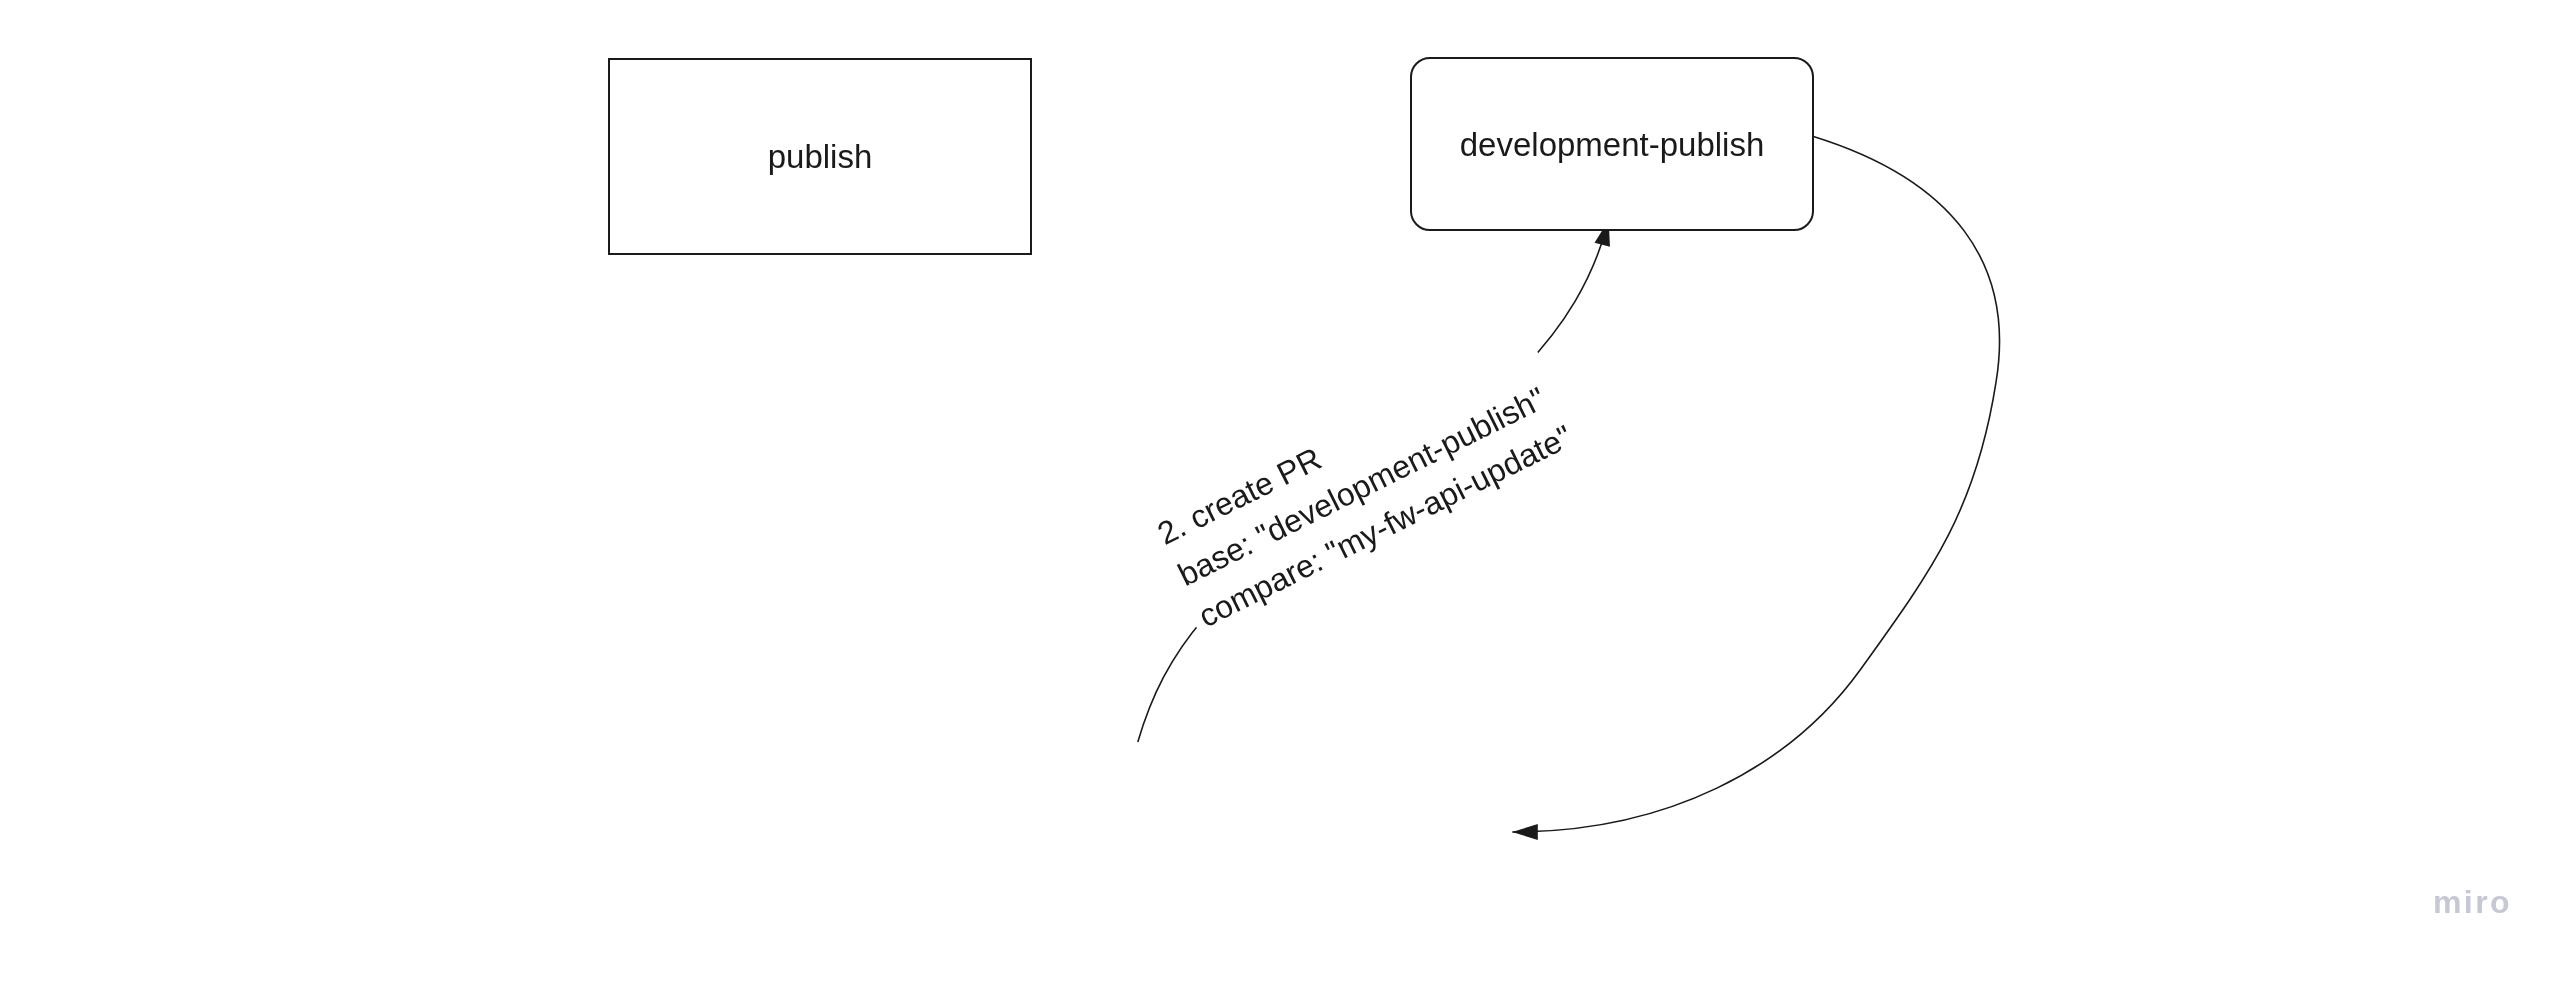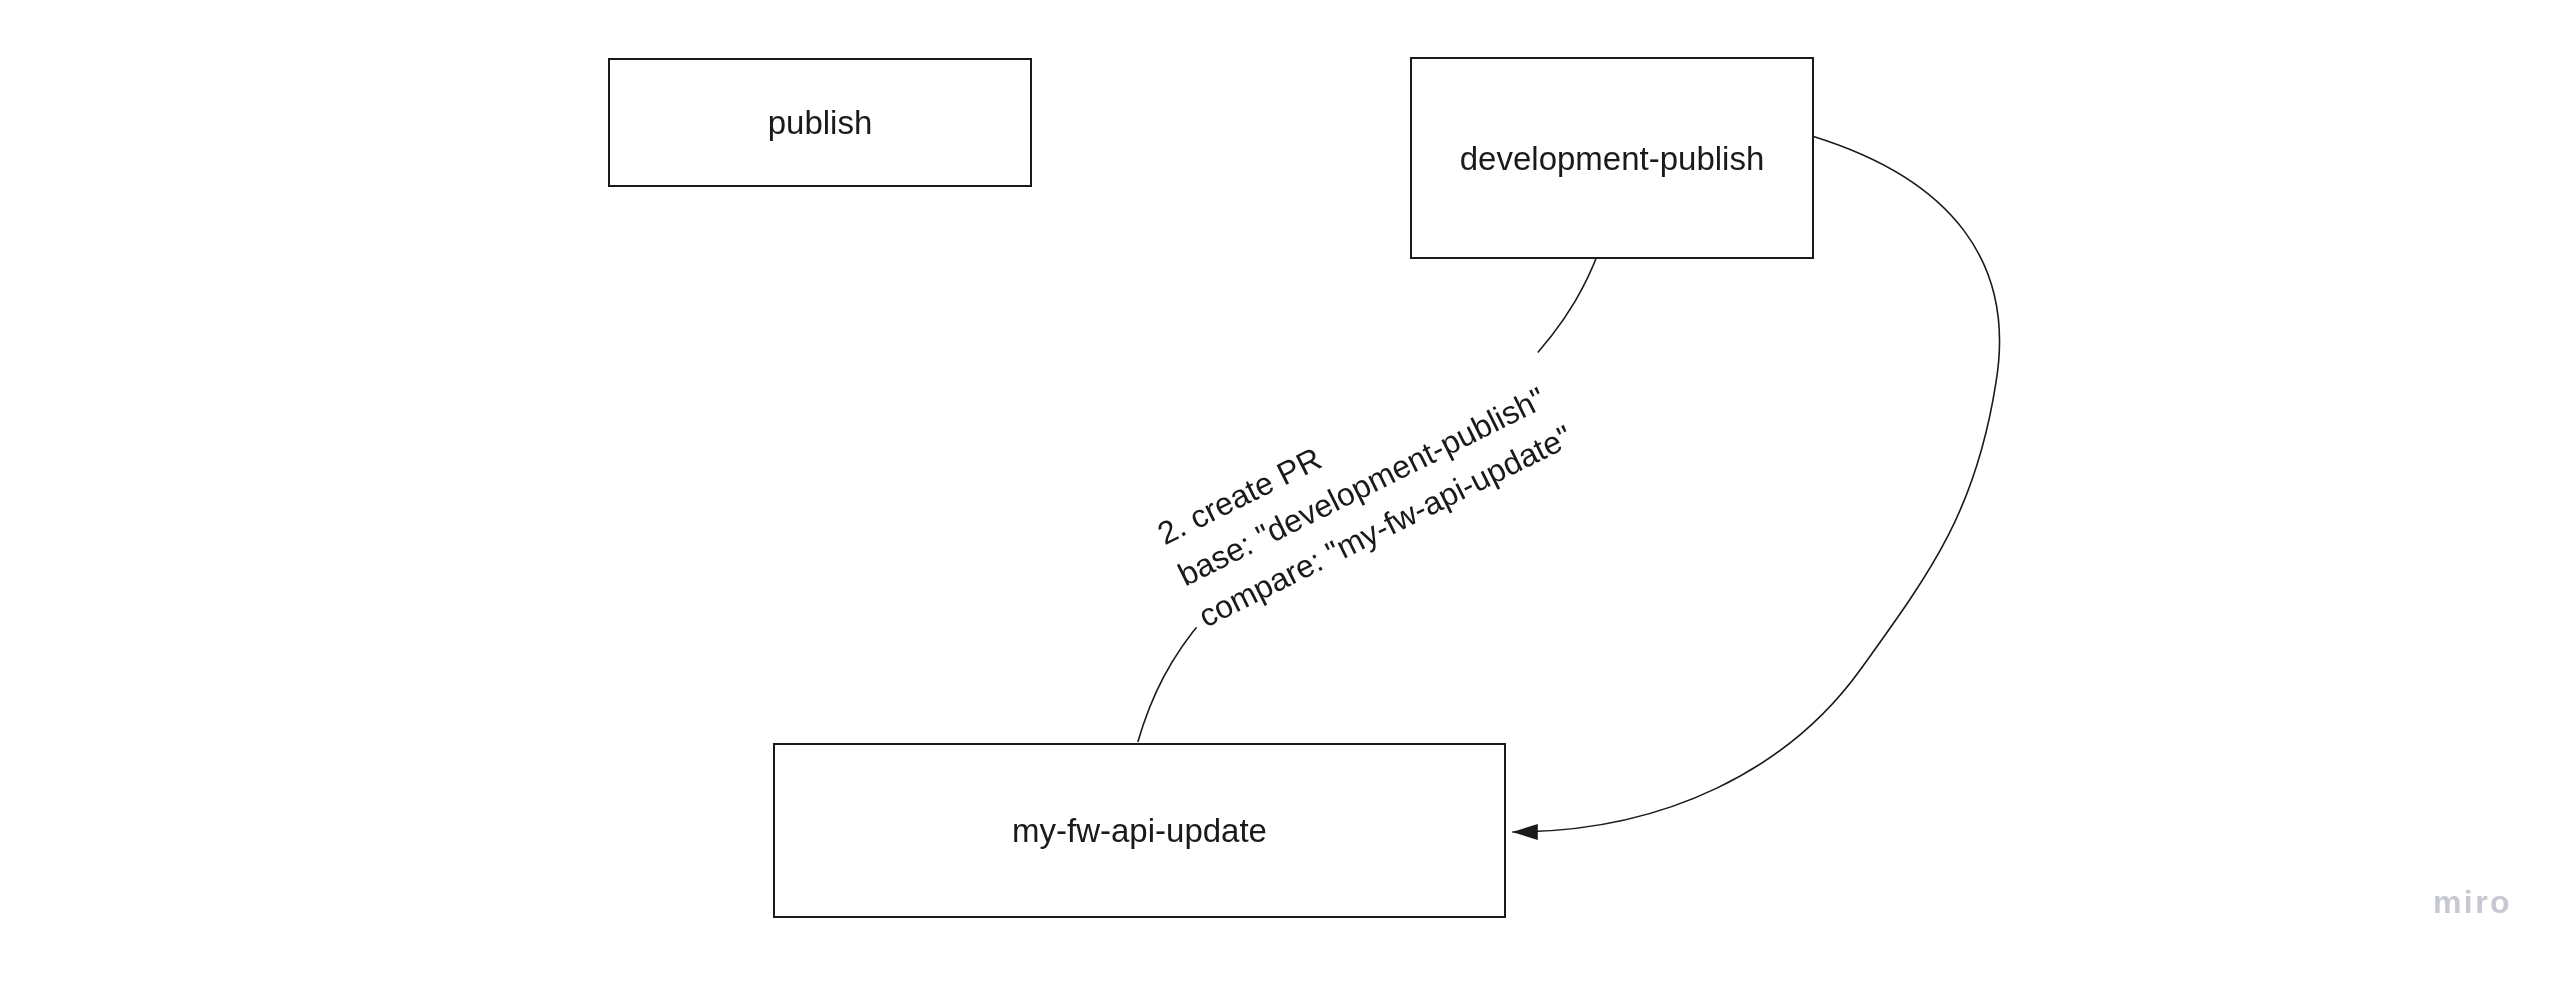--- a/index.html
+++ b/index.html
@@ -27,22 +27,22 @@
     background:#ffffff;
     display:flex;
     flex-direction:column;
     align-items:center;
     justify-content:center;
     text-align:center;
     font-size:33px;
     line-height:45px;
     color:var(--text);
   }
-  #box-publish{left:608px;top:58px;width:424px;height:129px;text-align:center;}
-  #box-development-publish{left:1410px;top:57px;width:404px;height:202px;}
+  #box-publish{left:608px;top:58px;width:424px;height:197px;text-align:center;}
+  #box-development-publish{left:1410px;top:57px;width:404px;height:174px;border-radius:20px;}
   #box-my-fw-api-update{left:773px;top:743px;width:733px;height:175px;}
   .connector-label{
     position:absolute;
     background:#ffffff;
     color:var(--text);
     font-size:32px;
     white-space:nowrap;
   }
   #label-create-branch{
     left:1949px;top:574px;
@@ -90,23 +90,20 @@
   </svg>
 
   <div class="shape" id="box-publish">
     <div>publish</div>
   </div>
 
   <div class="shape" id="box-development-publish">
     <div>development-publish</div>
   </div>
 
-  <div class="shape" id="box-my-fw-api-update">
-    <div>my-fw-api-update</div>
-  </div>
 
 
   <div class="connector-label" id="label-create-pr">
     <div>2. create PR</div>
     <div>base: "development-publish"</div>
     <div>compare: "my-fw-api-update"</div>
   </div>
 
   <div class="watermark">miro</div>
 

